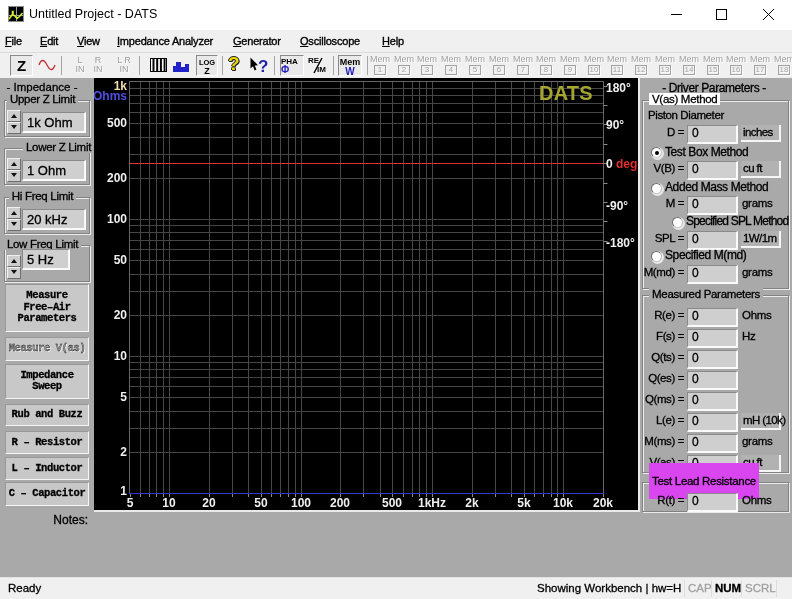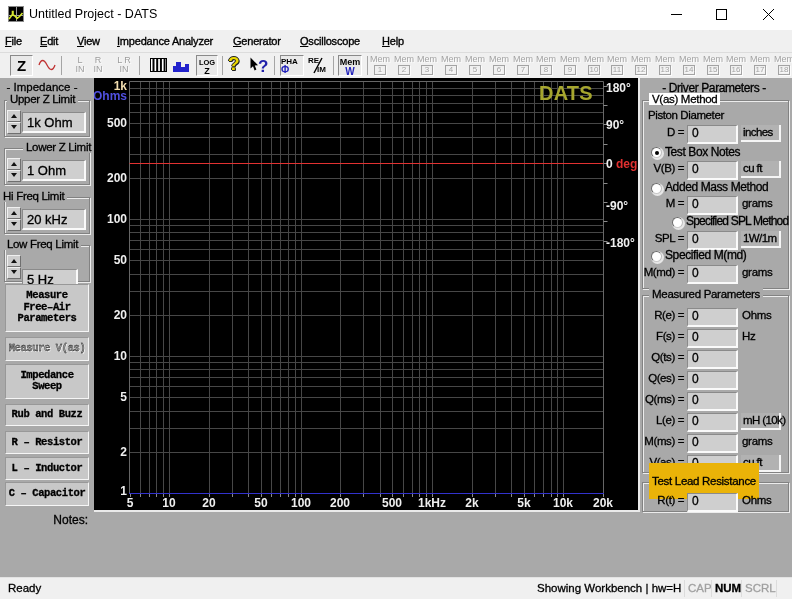--- a/index.html
+++ b/index.html
@@ -238,37 +238,37 @@
       <div class="grp" style="left:4px;top:70px;width:86px;height:37px"></div>
       <div class="grplab" style="left:16px;top:63px;width:85px;text-align:center"><span style="background:#a9a9a9;padding:0 3px">Lower Z Limit</span></div>
       <div class="spin" style="left:7px;top:80px;height:12px">
         <div class="arr up"></div>
       </div>
       <div class="spin" style="left:7px;top:92px;height:12px">
         <div class="arr dn"></div>
       </div>
       <div class="fld" style="left:22px;top:82px;width:64px;height:21px;line-height:19px;font-size:13px">1 Ohm</div>
       <div class="grp" style="left:4px;top:119px;width:86px;height:37px"></div>
-      <div class="grplab" style="left:0;top:112px;width:85px;"><span style="background:#a9a9a9;padding:0 3px">Hi Freq Limit</span></div>
+      <div class="grplab" style="left:0;top:112px;width:85px;text-align:center"><span style="background:#a9a9a9;padding:0 3px">Hi Freq Limit</span></div>
       <div class="spin" style="left:7px;top:129px;height:12px">
         <div class="arr up"></div>
       </div>
       <div class="spin" style="left:7px;top:141px;height:12px">
         <div class="arr dn"></div>
       </div>
       <div class="fld" style="left:22px;top:131px;width:64px;height:21px;line-height:19px;font-size:13px">20 kHz</div>
       <div class="grp" style="left:4px;top:167px;width:86px;height:37px"></div>
       <div class="grplab" style="left:0;top:160px;width:85px;text-align:center"><span style="background:#a9a9a9;padding:0 3px">Low Freq Limit</span></div>
       <div class="spin" style="left:7px;top:177px;height:12px">
         <div class="arr up"></div>
       </div>
       <div class="spin" style="left:7px;top:189px;height:12px">
         <div class="arr dn"></div>
       </div>
-      <div class="fld" style="left:22px;top:191px;width:56px;height:21px;line-height:19px;font-size:13px">5 Hz</div>
+      <div class="fld" style="left:22px;top:171px;width:48px;height:21px;line-height:19px;font-size:13px">5 Hz</div>
       <div class="lbtn" style="top:206px;height:48px">
         <div class="lbtxt">Measure<br>Free–Air<br>Parameters</div>
       </div>
       <div class="lbtn dis" style="top:259px;height:24px">
         <div class="lbtxt">Measure V(as)</div>
       </div>
       <div class="lbtn" style="top:286px;height:35px">
         <div class="lbtxt">Impedance<br>Sweep</div>
       </div>
       <div class="lbtn" style="top:326px;height:22px">
@@ -289,21 +289,21 @@
       <div style="position:absolute;left:0;top:3px;width:152px;text-align:center;font-size:12px">- Driver Parameters -</div>
       <div class="grp" style="left:4px;top:22px;width:147px;height:189px"></div>
       <div class="grplab" style="left:11px;top:15px"><span style="background:#ffffff;padding:0 3px">V(as) Method</span></div>
       <div style="position:absolute;left:10px;top:31px">Piston Diameter</div>
       <div class="rlab" style="top:48px">D = </div>
       <div class="fld" style="left:49px;top:47px;width:51px;height:19px;line-height:15px;font-size:12px">0</div>
       <div class="ubox" style="top:47px">inches</div>
       <div class="radio" style="left:13px;top:69px">
         <div class="rdot"></div>
       </div>
-      <div style="position:absolute;left:27px;top:66.5px;font-size:12px;white-space:nowrap">Test Box Notes</div>
+      <div style="position:absolute;left:27px;top:66.5px;font-size:12px;white-space:nowrap">Test Box Method</div>
       <div class="rlab" style="top:84px">V(B) = </div>
       <div class="fld" style="left:49px;top:83px;width:51px;height:19px;line-height:15px;font-size:12px">0</div>
       <div class="ubox" style="top:83px">cu ft</div>
       <div class="radio" style="left:13px;top:104.5px"></div>
       <div style="position:absolute;left:27px;top:102px;font-size:12px;white-space:nowrap">Added Mass Method</div>
       <div class="rlab" style="top:119px">M = </div>
       <div class="fld" style="left:49px;top:118px;width:51px;height:19px;line-height:15px;font-size:12px">0</div>
       <div class="ulab" style="top:119px">grams</div>
       <div class="radio" style="left:34px;top:138.5px"></div>
       <div style="position:absolute;left:48px;top:136px;font-size:12px;white-space:nowrap"><span style="letter-spacing:-0.8px">Specified SPL Method</span></div>
@@ -332,21 +332,21 @@
       <div class="rlab" style="top:335.6px">L(e) = </div>
       <div class="fld" style="left:49px;top:334.6px;width:51px;height:19px;line-height:15px;font-size:12px">0</div>
       <div class="ubox" style="top:334.6px">mH (10k)</div>
       <div class="rlab" style="top:356.6px">M(ms) = </div>
       <div class="fld" style="left:49px;top:355.6px;width:51px;height:19px;line-height:15px;font-size:12px">0</div>
       <div class="ulab" style="top:356.6px">grams</div>
       <div class="rlab" style="top:377.6px">V(as) = </div>
       <div class="fld" style="left:49px;top:376.6px;width:51px;height:19px;line-height:15px;font-size:12px">0</div>
       <div class="ubox" style="top:376.6px">cu ft</div>
       <div class="grp" style="left:4px;top:404px;width:147px;height:30px"></div>
-      <div class="grplab" style="left:11px;top:397px"><span style="background:#eab308;padding:12px 3px">Test Lead Resistance</span></div>
+      <div class="grplab" style="left:11px;top:397px"><span style="background:#d946ef;padding:12px 3px">Test Lead Resistance</span></div>
       <div class="rlab" style="top:416px">R(t) = </div>
       <div class="fld" style="left:49px;top:415px;width:51px;height:19px;line-height:15px;font-size:12px">0</div>
       <div class="ulab" style="top:416px">Ohms</div>
     </div>
 </div>
 <div id="statusbar">
  <div style="position:absolute;left:8px;top:4px;font-size:11.5px">Ready</div>
  <div style="position:absolute;left:537px;top:4px;font-size:11.5px">Showing Workbench | hw=H</div>
  <div style="position:absolute;left:684px;top:2px;width:1px;height:17px;background:#dcdcdc"></div>
  <div style="position:absolute;left:688px;top:4px;color:#a0a0a0;font-size:11.5px">CAP</div>

